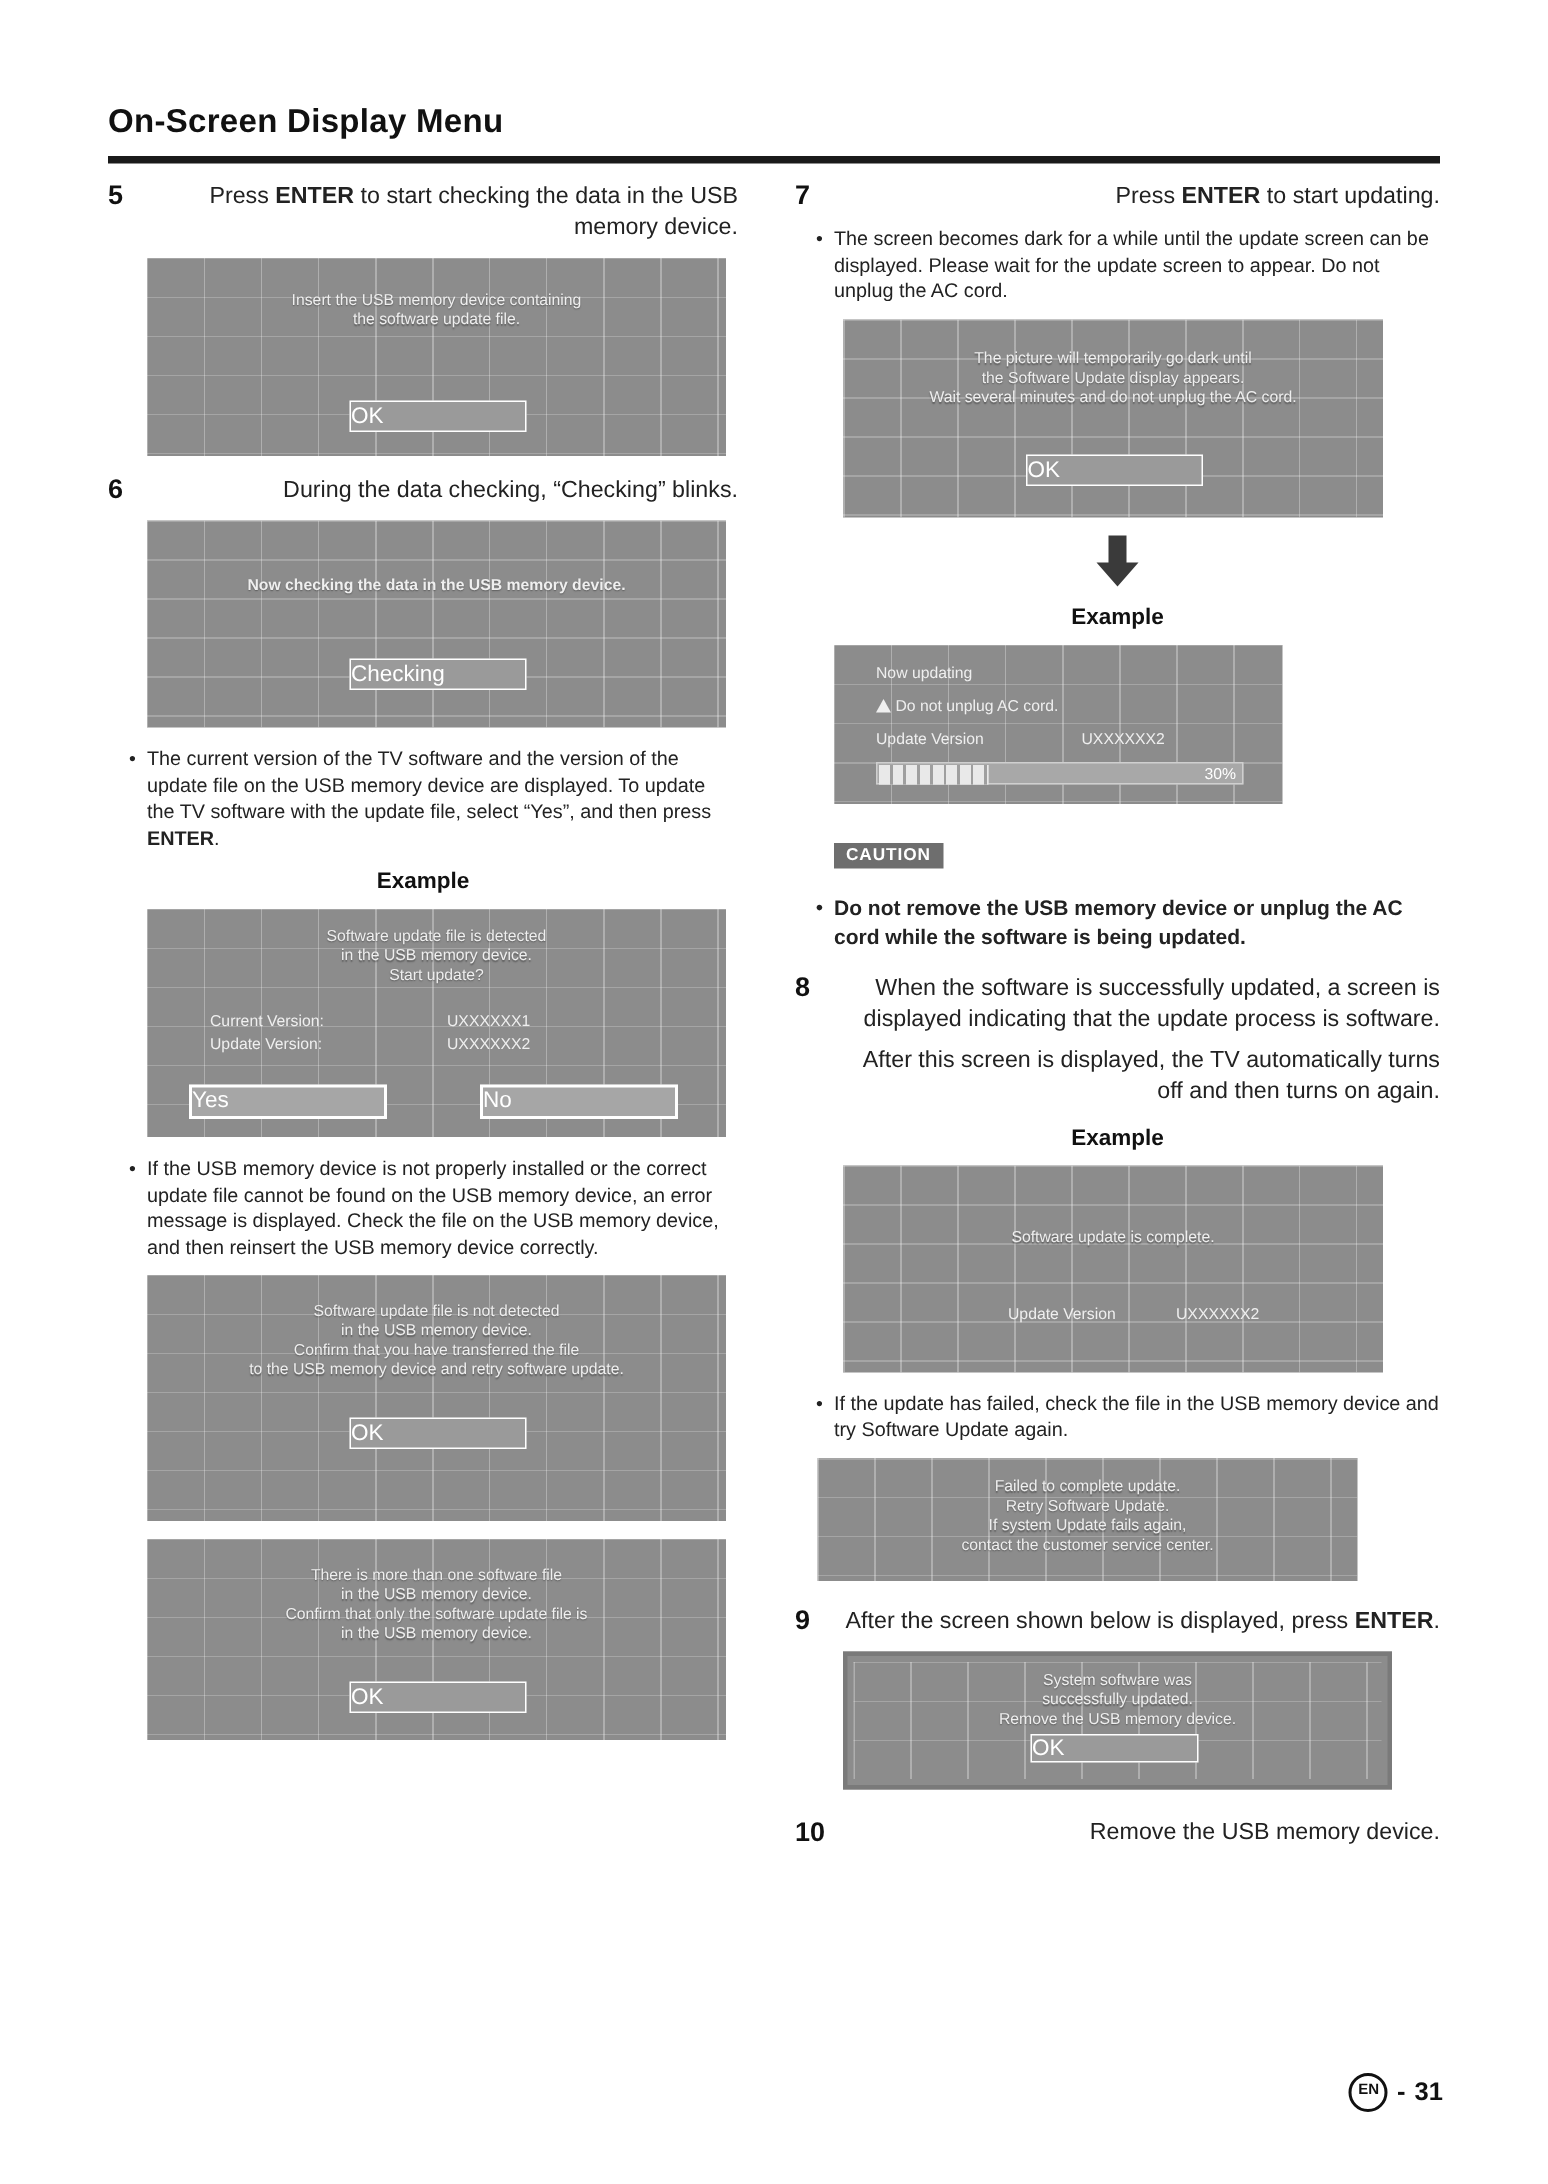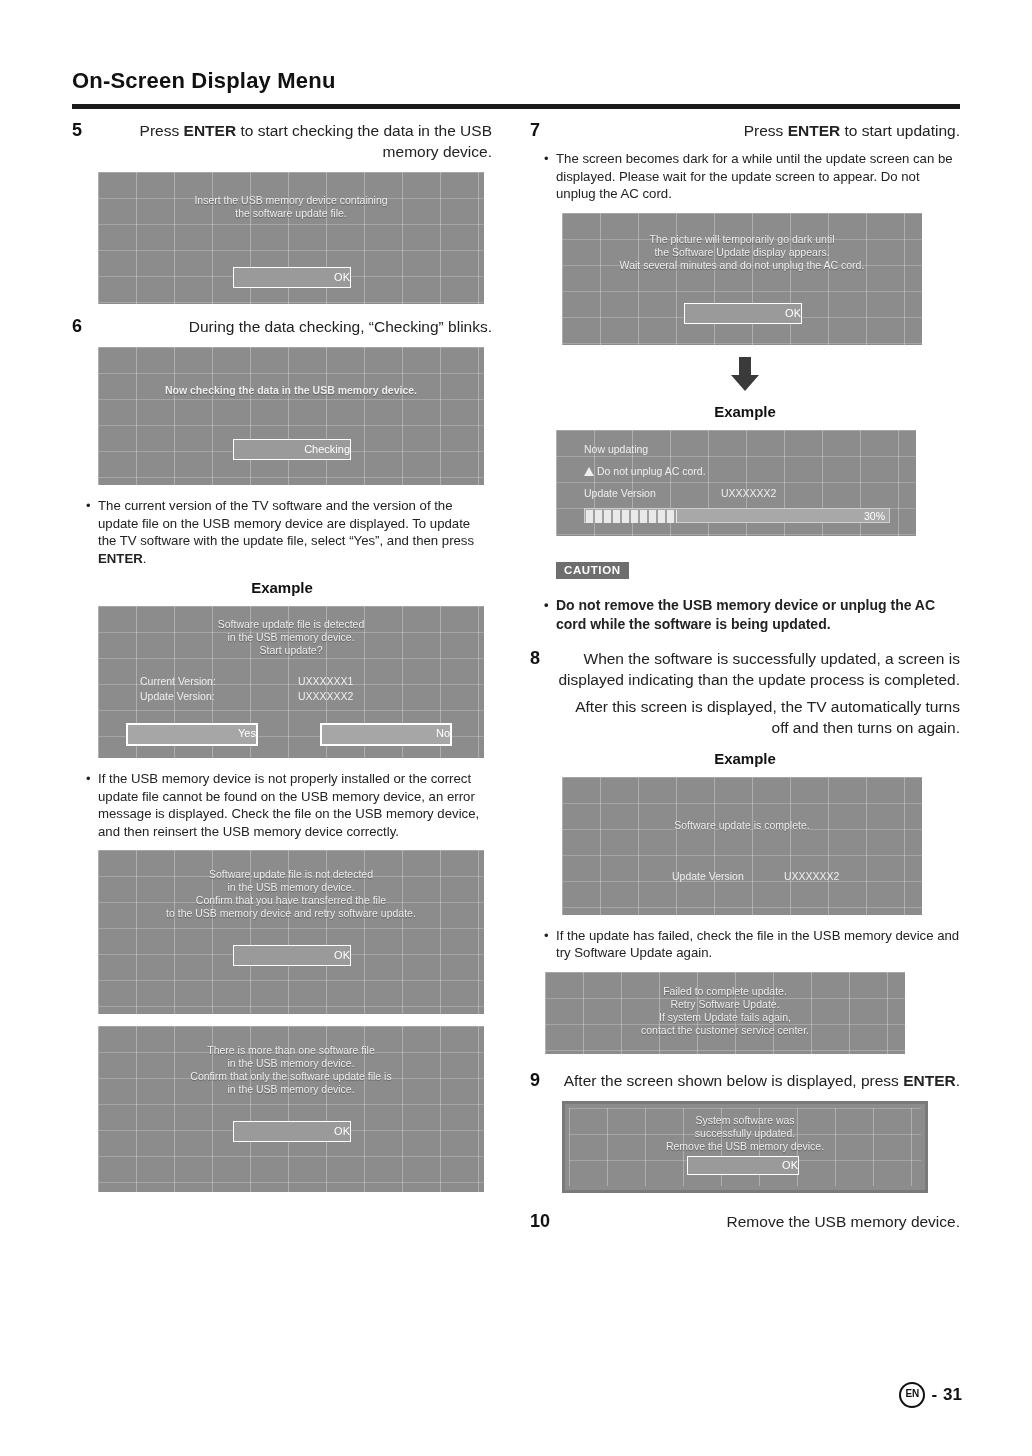--- a/index.html
+++ b/index.html
@@ -134,22 +134,22 @@
     font-size: 10.5px;
     line-height: 13px;
     text-shadow: 0 1px 1px rgba(0,0,0,0.35);
   }
   .tv-line { display: block; }
   .tv-btn {
     position: absolute;
     background: #9a9a9a;
     border: 1px solid #ffffff;
     color: #ffffff;
-    font-size: 11px;
-    text-align: right;
+    font-size: 15px;
+    text-align: left;
     line-height: 19px;
     height: 19px;
   }
   .tv-btn.sel {
     background: #a6a6a6;
     border: 2px solid #ffffff;
     line-height: 17px;
   }
   .kv {
     position: absolute;
@@ -331,21 +331,21 @@
         <div class="tv-lines" style="top:18px;">
           <span class="tv-line">Software update file is not detected</span>
           <span class="tv-line">in the USB memory device.</span>
           <span class="tv-line">Confirm that you have transferred the file</span>
           <span class="tv-line">to the USB memory device and retry software update.</span>
         </div>
         <div class="tv-btn" style="left:135px; top:95px; width:116px;">OK</div>
       </div>
     </div>
 
-    <div class="tv" style="height:166px; width:386px;">
+    <div class="tv" style="height:134px; width:386px;">
       <div class="inner">
         <div class="grid"></div>
         <div class="tv-lines" style="top:18px;">
           <span class="tv-line">There is more than one software file</span>
           <span class="tv-line">in the USB memory device.</span>
           <span class="tv-line">Confirm that only the software update file is</span>
           <span class="tv-line">in the USB memory device.</span>
         </div>
         <div class="tv-btn" style="left:135px; top:95px; width:116px;">OK</div>
       </div>
@@ -379,21 +379,21 @@
       </div>
     </div>
 
     <div class="arrow-down">
       <div class="shaft"></div>
       <div class="head"></div>
     </div>
 
     <div class="caption">Example</div>
 
-    <div class="tv" style="height:106px; width:360px; ">
+    <div class="tv" style="height:106px; width:299px; ">
       <div class="inner">
         <div class="grid"></div>
         <div class="kv" style="top:12px;">
           <span class="k" style="left:28px;">Now updating</span>
         </div>
         <div class="kv" style="top:34px;">
           <span class="k" style="left:28px;"><span class="warn-ico"></span><span>Do not unplug AC cord.</span></span>
         </div>
         <div class="kv" style="top:56px;">
           <span class="k" style="left:28px;">Update Version</span>
@@ -410,21 +410,21 @@
 
     <div class="caution">CAUTION</div>
 
     <div class="bullet bold-note">
       <span class="dot">•</span><span>Do not remove the USB memory device or unplug the AC cord while the software is being updated.</span>
     </div>
 
     
     <div class="step" style="margin-top:14px;">
       <div class="step-num">8</div>
-      <div class="step-text">When the software is successfully updated, a screen is displayed indicating than the update process is completed.</div>
+      <div class="step-text">When the software is successfully updated, a screen is displayed indicating that the update process is software.</div>
     </div>
     <div class="step">
       <div class="step-text">After this screen is displayed, the TV automatically turns off and then turns on again.</div>
     </div>
 
     <div class="caption">Example</div>
 
     <div class="tv" style="height:138px; width:360px; margin-left:32px;">
       <div class="inner">
         <div class="grid"></div>

